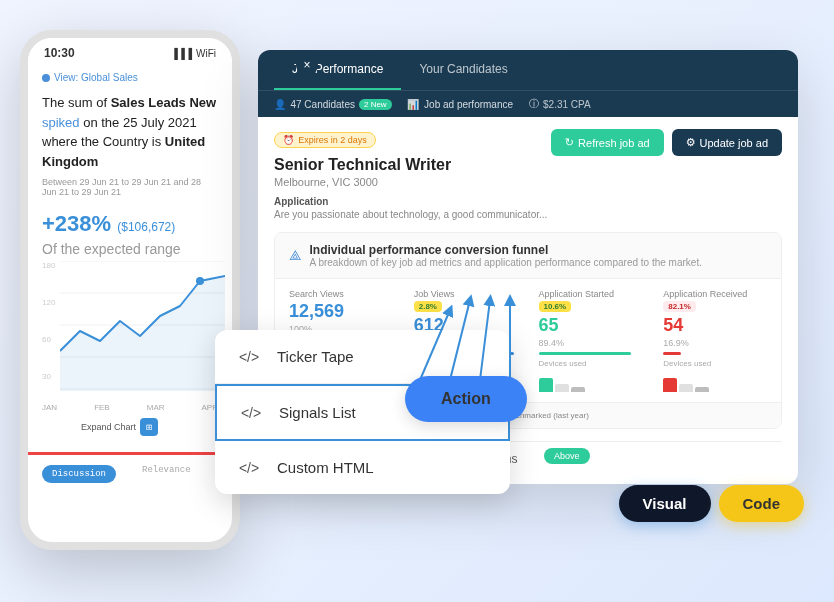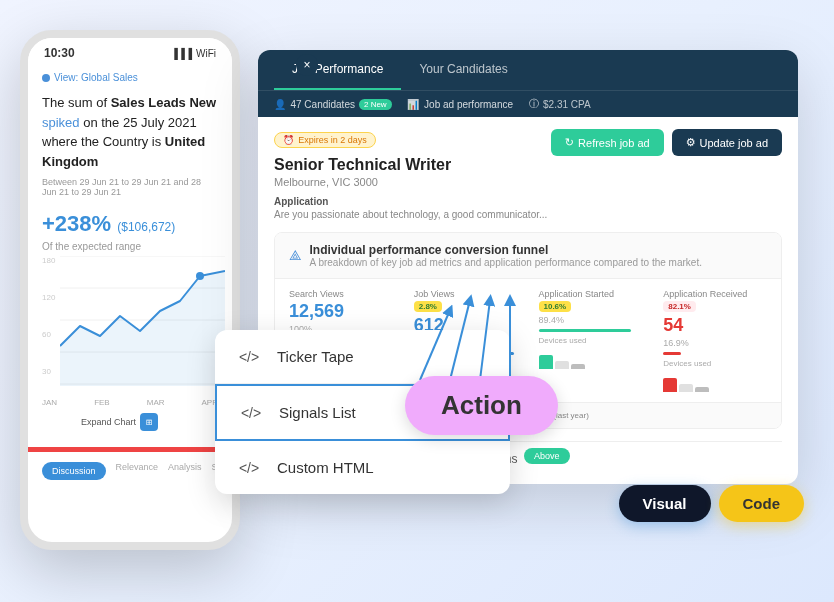--- a/index.html
+++ b/index.html
@@ -104,21 +104,21 @@
       font-weight: 700;
       color: #3a8fd9;
     }
 
     .metric-sub {
       font-size: 12px;
       color: #3a8fd9;
     }
 
     .metric-label {
-      font-size: 10px;
+      font-size: 14px;
       color: #999;
       margin-bottom: 0;
     }
 
     .chart-svg {
       width: 100%;
       height: 100%;
     }
 
     .chart-labels {
@@ -150,24 +150,25 @@
       border-radius: 4px;
       display: flex;
       align-items: center;
       justify-content: center;
       color: #fff;
       font-size: 8px;
     }
 
     .phone-tabs {
       display: flex;
-      gap: 10px;
+      gap: 26px;
       padding: 10px 14px;
-      border-top: 5px solid #ef4444;
+      border-top: 3px solid #ef4444;
       margin-top: 8px;
+      font-family: Liberation Mono, monospace;
     }
 
     .phone-tab {
       font-size: 9px;
       color: #aaa;
       cursor: pointer;
     }
 
     .phone-tab.active {
       color: #3a8fd9;
@@ -495,23 +496,23 @@
       color: #1a3a52;
       font-weight: 600;
       border-bottom: 2px solid #1a3a52;
     }
 
     
     .action-btn {
       position: absolute;
       left: 405px;
       top: 376px;
-      background: #f0abfc;
+      background: #3b82f6;
       color: #333;
-      font-size: 26px;
+      font-size: 16px;
       font-weight: 700;
       padding: 14px 36px;
       border-radius: 30px;
       z-index: 10;
       cursor: pointer;
       box-shadow: 0 4px 16px rgba(0,0,0,0.15);
     }
 
     
     .visual-code-group {
@@ -541,21 +542,21 @@
       font-weight: 600;
       padding: 10px 24px;
       border-radius: 24px;
       cursor: pointer;
       box-shadow: 0 4px 14px rgba(245,197,24,0.4);
     }
 
     
     .above-badge {
       position: absolute;
-      left: 524px;
+      left: 544px;
       bottom: 138px;
       background: #2ecc9a;
       color: #fff;
       font-size: 9px;
       padding: 3px 10px;
       border-radius: 10px;
       z-index: 10;
     }
 
     
@@ -746,20 +747,21 @@
             <div class="device-bar" style="height:8px; background:#e0e0e0;"></div>
             <div class="device-bar" style="height:5px; background:#bdbdbd;"></div>
           </div>
         </div>
 
         <div class="metric-col">
           <div class="metric-col-label">Application Started</div>
           <div style="display:flex; align-items:baseline; gap:4px;">
             <span class="metric-badge badge-up">10.6%</span>
           </div>
+          <div class="metric-col-value teal">65</div>
           <div class="metric-pct">89.4%</div>
           <div class="metric-bar bar-teal" style="width:89%;"></div>
           <div class="devices-label">Devices used</div>
           <div class="device-bars">
             <div class="device-bar bar-teal" style="height:14px;"></div>
             <div class="device-bar" style="height:8px; background:#e0e0e0;"></div>
             <div class="device-bar" style="height:5px; background:#bdbdbd;"></div>
           </div>
         </div>
 

